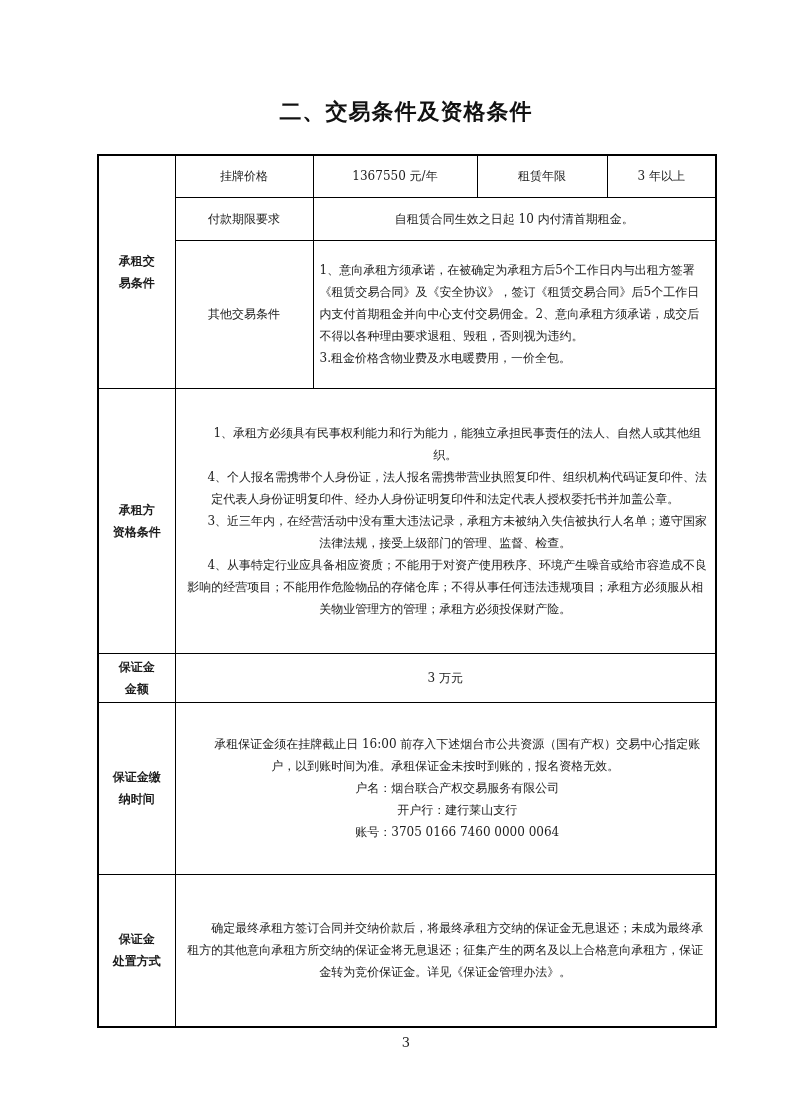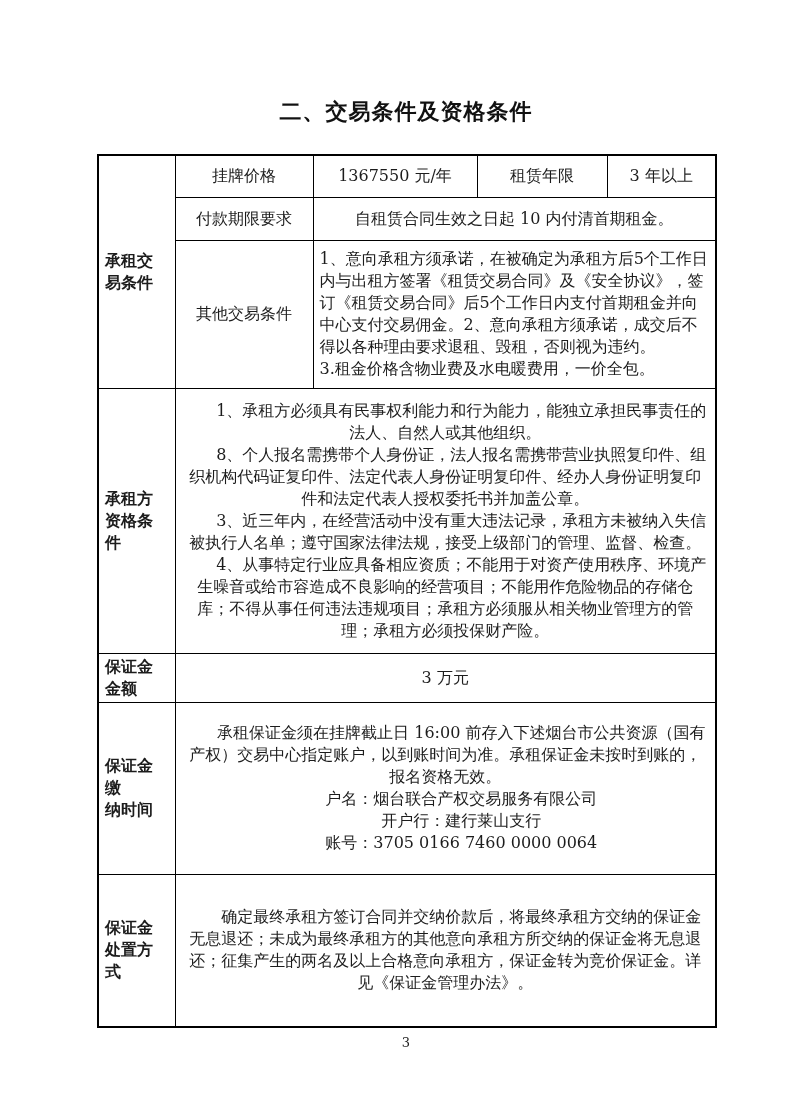--- a/index.html
+++ b/index.html
@@ -13,27 +13,27 @@
     font-size:22px;font-weight:bold;text-align:center;
     line-height:30px;margin:0 0 28px 0;color:#111;
     letter-spacing:1px;
   }
   table.cond{
     border-collapse:collapse;table-layout:fixed;width:618px;
     border:2px solid #000;
   }
   table.cond td{
     border:1px solid #000;
-    font-size:16px;line-height:22px;
+    font-size:12px;line-height:22px;
     padding:2px 6px;
     vertical-align:middle;
     overflow:hidden;
   }
   td.label{
-    text-align:left;font-weight:bold;white-space:pre-line;
+    text-align:center;font-weight:bold;white-space:pre-line;
     padding:2px 2px;
   }
   td.center{text-align:center;}
   td.body{text-align:left;}
   td.top{vertical-align:top;padding-top:5px;}
   td.pre{white-space:pre-line;}
   .cond p{margin:0;padding:0;text-align:center;}
   .indent{text-indent:2em;}
   tr.r-a{height:42px;}
   tr.r-b{height:43px;}
@@ -78,21 +78,21 @@
       <tr class="r-c">
         <td class="center">其他交易条件</td>
         <td class="body pre" colspan="3">1、意向承租方须承诺，在被确定为承租方后5个工作日内与出租方签署《租赁交易合同》及《安全协议》，签订《租赁交易合同》后5个工作日内支付首期租金并向中心支付交易佣金。2、意向承租方须承诺，成交后不得以各种理由要求退租、毁租，否则视为违约。
 3.租金价格含物业费及水电暖费用，一价全包。</td>
       </tr>
       <tr class="r-d">
         <td class="label">承租方
 资格条件</td>
         <td class="body top" colspan="4">
           <p class="indent">1、承租方必须具有民事权利能力和行为能力，能独立承担民事责任的法人、自然人或其他组织。</p>
-          <p class="indent">8、个人报名需携带个人身份证，法人报名需携带营业执照复印件、组织机构代码证复印件、法定代表人身份证明复印件、经办人身份证明复印件和法定代表人授权委托书并加盖公章。</p>
+          <p class="indent">4、个人报名需携带个人身份证，法人报名需携带营业执照复印件、组织机构代码证复印件、法定代表人身份证明复印件、经办人身份证明复印件和法定代表人授权委托书并加盖公章。</p>
           <p class="indent">3、近三年内，在经营活动中没有重大违法记录，承租方未被纳入失信被执行人名单；遵守国家法律法规，接受上级部门的管理、监督、检查。</p>
           <p class="indent">4、从事特定行业应具备相应资质；不能用于对资产使用秩序、环境产生噪音或给市容造成不良影响的经营项目；不能用作危险物品的存储仓库；不得从事任何违法违规项目；承租方必须服从相关物业管理方的管理；承租方必须投保财产险。</p>
         </td>
       </tr>
       <tr class="r-e">
         <td class="label">保证金
 金额</td>
         <td class="center" colspan="4">3 万元</td>
       </tr>
       <tr class="r-f">

